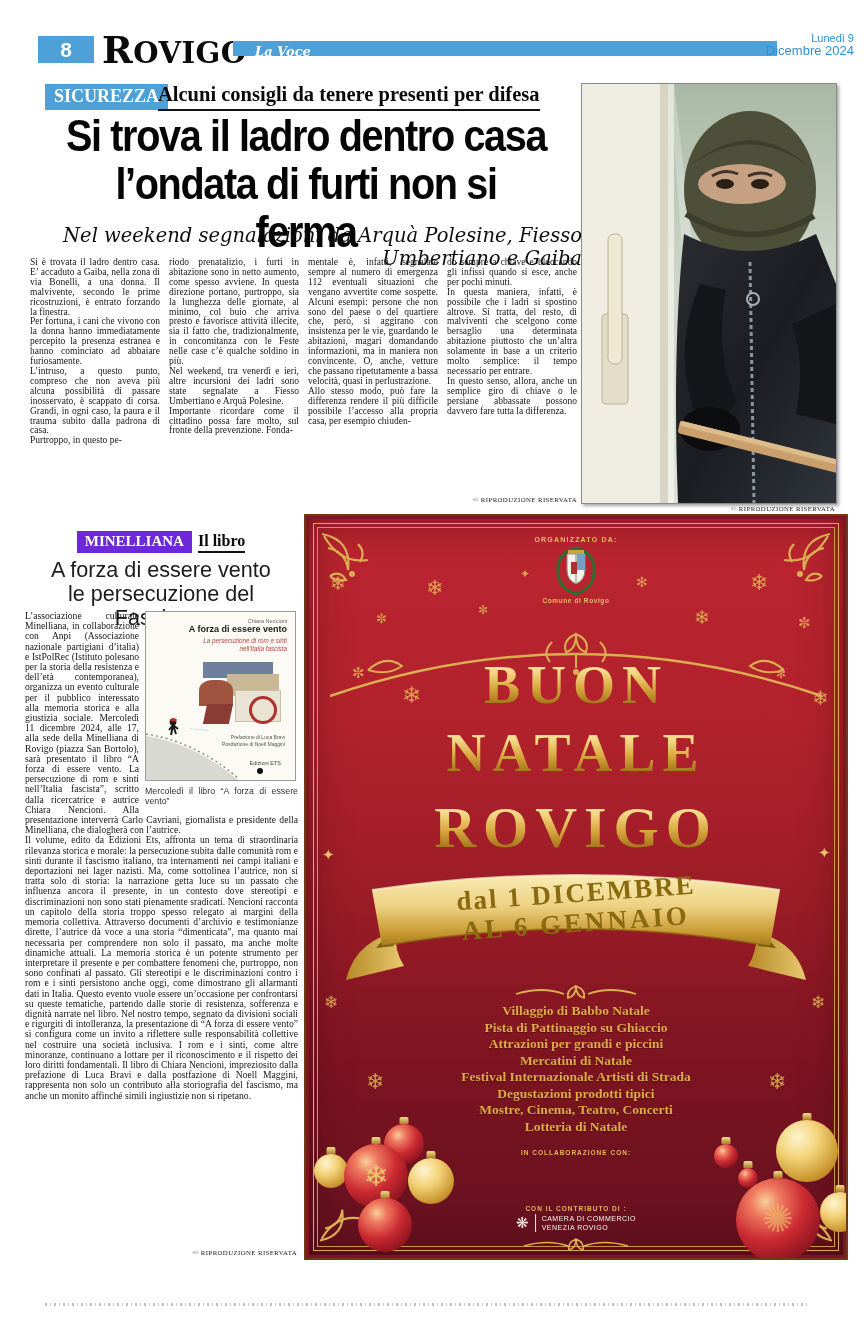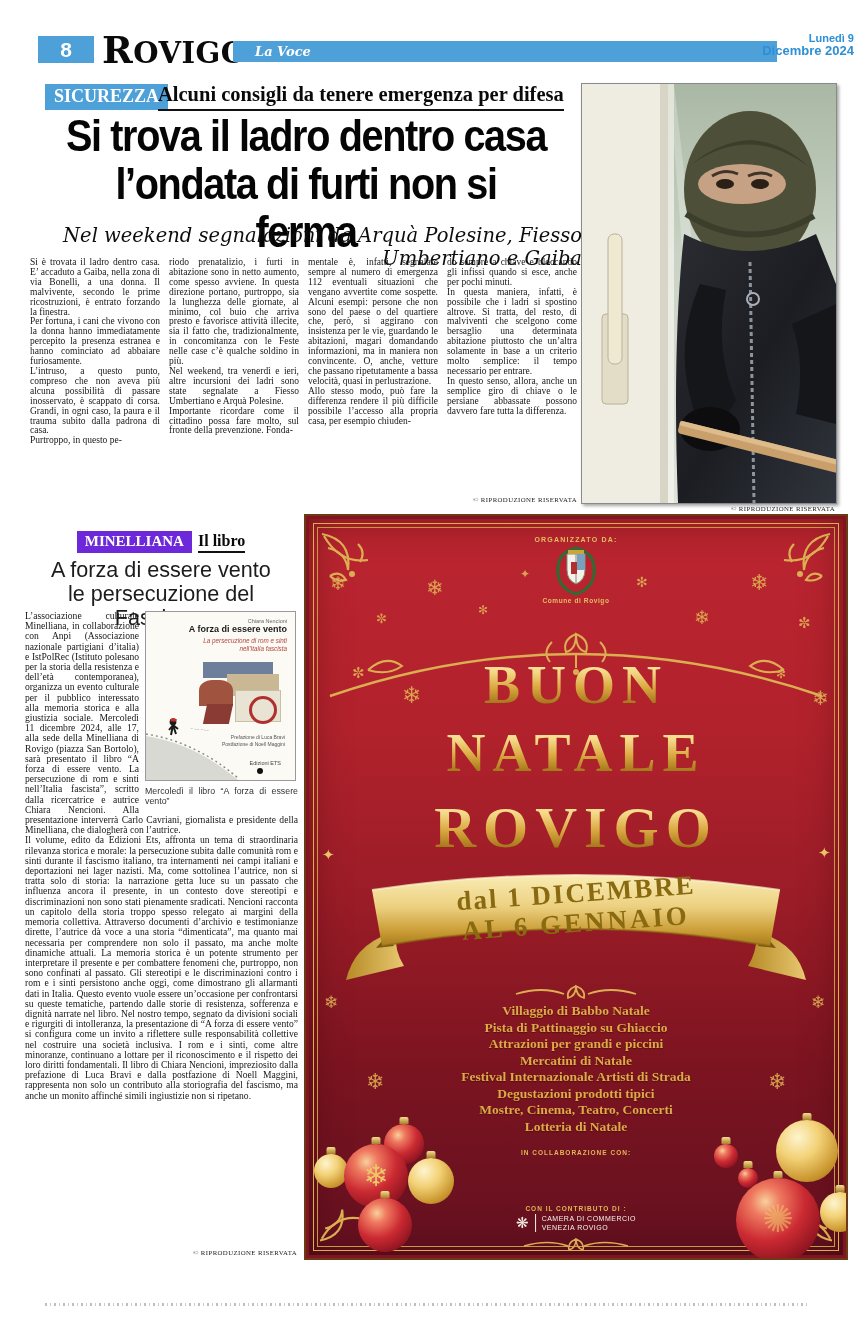--- a/index.html
+++ b/index.html
@@ -5,23 +5,23 @@
   html,body{margin:0;padding:0;background:#e8e8e8;}
   .page{position:relative;width:867px;height:1319px;background:#ffffff;margin:0 auto;
         font-family:"Liberation Serif",serif;overflow:hidden;}
 
   
   .h-num{position:absolute;left:38px;top:36px;width:56px;height:27px;background:#4da0d8;
          color:#fff;font:bold 21px "Liberation Sans",sans-serif;text-align:center;line-height:27px;}
   .h-section{position:absolute;left:102px;top:28px;font-family:"DejaVu Serif",serif;font-weight:bold;color:#0a0a0a;letter-spacing:.5px;}
   .h-section .big{font-size:37px;}
   .h-section .small{font-size:29px;}
-  .h-bar{position:absolute;left:233px;top:41px;width:544px;height:21px;background:#4da0d8;}
+  .h-bar{position:absolute;left:233px;top:41px;width:544px;height:15px;background:#4da0d8;}
   .h-lavoce{position:absolute;left:22px;top:0;color:#fff;font:italic bold 13px "DejaVu Serif",serif;line-height:21px;}
-  .h-date{position:absolute;right:13px;top:32px;text-align:right;color:#2d8fd5;font-family:"Liberation Sans",sans-serif;font-weight:bold;line-height:1.1;}
+  .h-date{position:absolute;right:13px;top:32px;text-align:right;color:#2d8fd5;font-family:"Liberation Sans",sans-serif;font-weight:normal;line-height:1.1;}
   .h-date .d1{font-size:11px;}
   .h-date .d2{font-size:13px;}
 
   
   .k1-box{position:absolute;left:45px;top:84px;background:#4da0d8;color:#fff;
           font:bold 18px "Liberation Serif",serif;padding:2px 9px 3px;}
   .k1-head{position:absolute;left:158px;top:83px;font:bold 20.5px "Liberation Serif",serif;color:#0a0a0a;
            border-bottom:2px solid #111;padding-bottom:3px;}
   .headline{position:absolute;left:36px;top:112px;width:540px;text-align:center;
             font-family:"Liberation Sans",sans-serif;font-weight:bold;font-size:44px;
@@ -130,21 +130,21 @@
   <div class="h-section"><span class="big">R</span><span class="small">OVIGO</span></div>
   <div class="h-bar">
     <span class="h-lavoce">La Voce</span>
   </div>
   <div class="h-date">
     <div class="d1">Lunedì 9</div>
     <div class="d2">Dicembre 2024</div>
   </div>
 
   <div class="k1-box">SICUREZZA</div>
-  <div class="k1-head">Alcuni consigli da tenere emergenza per difesa</div>
+  <div class="k1-head">Alcuni consigli da tenere presenti per difesa</div>
   <div class="headline">
     <div>Si trova il ladro dentro casa</div>
     <div>l’ondata di furti non si ferma</div>
   </div>
   <div class="subhead">Nel weekend segnalazioni da Arquà Polesine, Fiesso Umbertiano e Gaiba</div>
   <div class="col c1">Si è trovata il ladro dentro casa. E’ accaduto a Gaiba, nella zona di via Bonelli, a una donna. Il malvivente, secondo le prime ricostruzioni, è entrato forzando la finestra.
 Per fortuna, i cani che vivono con la donna hanno immediatamente percepito la presenza estranea e hanno cominciato ad abbaiare furiosamente.
 L’intruso, a questo punto, compreso che non aveva più alcuna possibilità di passare inosservato, è scappato di corsa. Grandi, in ogni caso, la paura e il trauma subito dalla padrona di casa.
 Purtroppo, in questo pe-</div>
   <div class="col c2">riodo prenatalizio, i furti in abitazione sono in netto aumento, come spesso avviene. In questa direzione portano, purtroppo, sia la lunghezza delle giornate, al minimo, col buio che arriva presto e favorisce attività illecite, sia il fatto che, tradizionalmente, in concomitanza con le Feste nelle case c’è qualche soldino in più.

